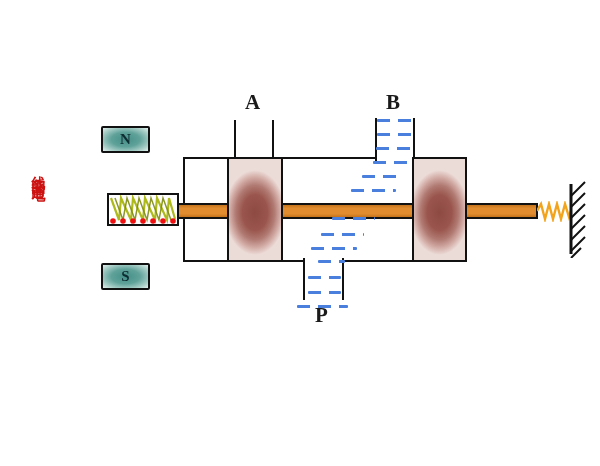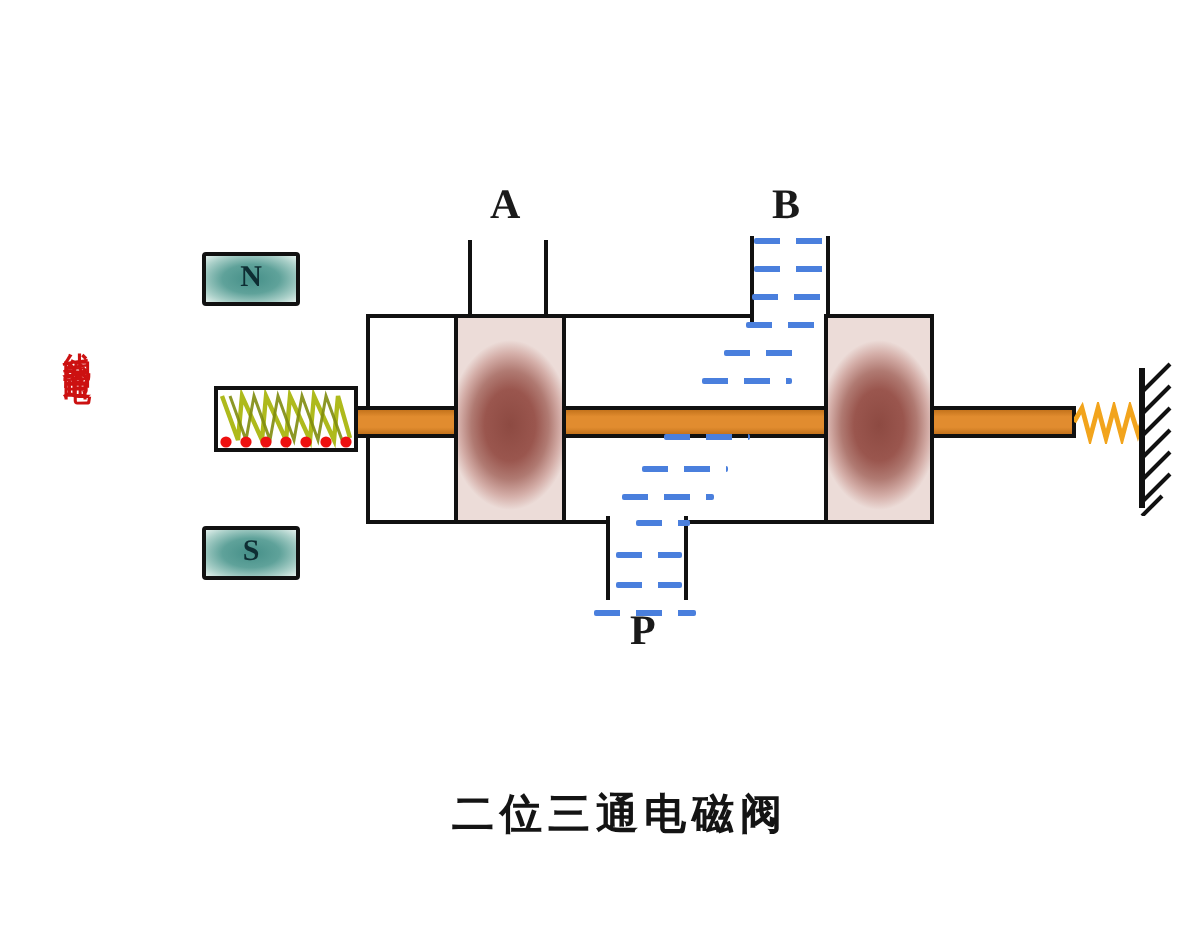--- a/index.html
+++ b/index.html
@@ -168,15 +168,14 @@
       <line class="hatch-line" x1="4" y1="78" x2="14" y2="68"></line>
     </svg>
   </div>
 
   <div class="abs port-label label-a">A</div>
   <div class="abs port-label label-b">B</div>
   <div class="abs port-label label-p">P</div>
 
   <div class="abs coil-state-text">线圈通电</div>
 
-  <div class="abs caption">二位三通电磁阀</div>
 
 </div>
 
 </body></html>

